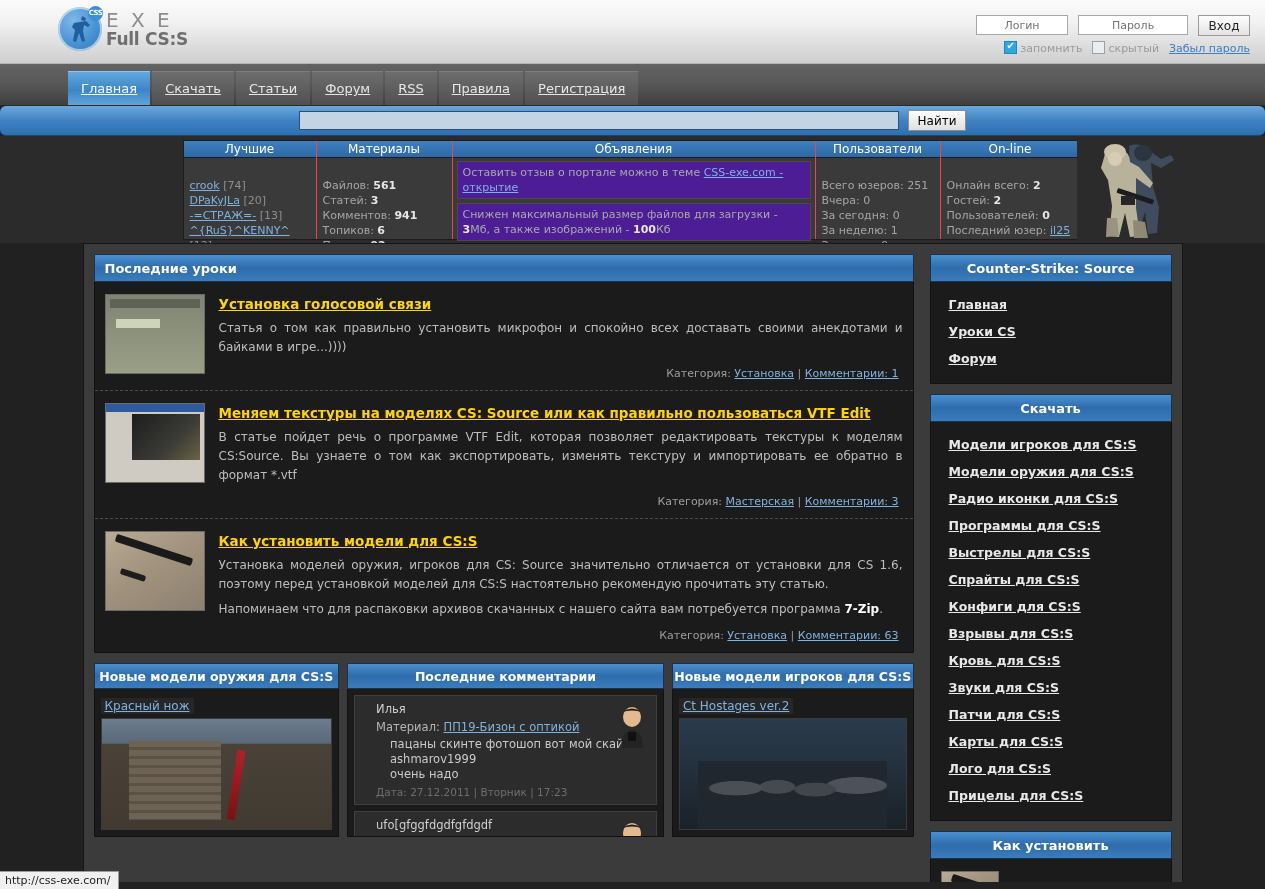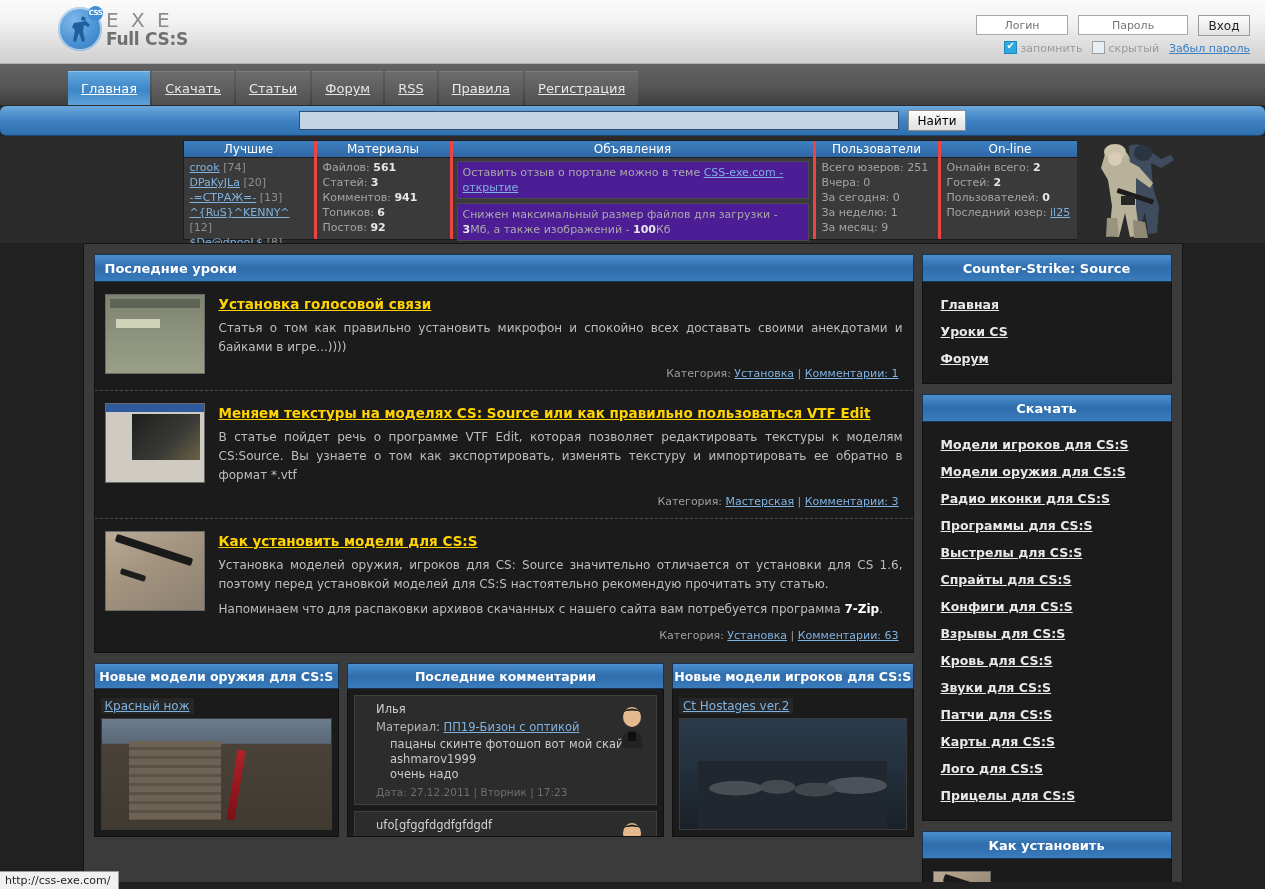--- a/index.html
+++ b/index.html
@@ -128,29 +128,29 @@
     position: relative;
     height: 107px;
     background: #2b2b2b;
     padding-top: 4px;
   }
   .info-inner {
     margin: 0 auto; width: 900px;
     display: flex; height: 100px;
     background: #3a3a3a; border: 1px solid #1d1d1d;
   }
-  .info-col { border-right: 3px solid #ef4444; }
+  .info-col { border-right: 1px solid #ef4444; }
   .info-col:last-child { border-right: none; }
   .info-head {
     background: linear-gradient(to bottom,#3d7fc0,#2f68a5);
     color: #fff; font-size: 12px; text-align: center;
     height: 17px; line-height: 17px;
     border-bottom: 1px solid #1d1d1d;
   }
-  .info-body { padding: 2px 6px; font-size: 11px; color: #a5a5a5; line-height: 15px; }
+  .info-body { padding: 20px 6px; font-size: 11px; color: #a5a5a5; line-height: 15px; }
   .info-body a { color: #7fb2e0; text-decoration: underline; }
   .info-body b { color: #e6e6e6; }
   .c-best { width: 133px; }
   .c-mat  { width: 136px; }
   .c-ann  { width: 363px; }
   .c-usr  { width: 125px; }
   .c-onl  { width: 139px; }
   .ann-item {
     background: #4c1d95; border: 1px solid #4a4a4a;
     padding: 3px 5px; margin-bottom: 4px; color: #a9a9a9;
@@ -161,21 +161,21 @@
     width: 110px; height: 103px;
   }
 
   
   .page {
     margin: 0 auto; width: 1100px;
     background: #3b3b3b;
     border: 1px solid #151515;
     border-bottom: none;
     padding: 10px;
-    display: flex; gap: 8px;
+    display: flex; gap: 16px;
     height: 639px;
     overflow: hidden;
     position: relative;
     justify-content: space-between;
   }
   .col-left { width: 820px; }
   .col-right { width: 250px; }
 
   .panel { margin-bottom: 10px; }
   .panel-head {

